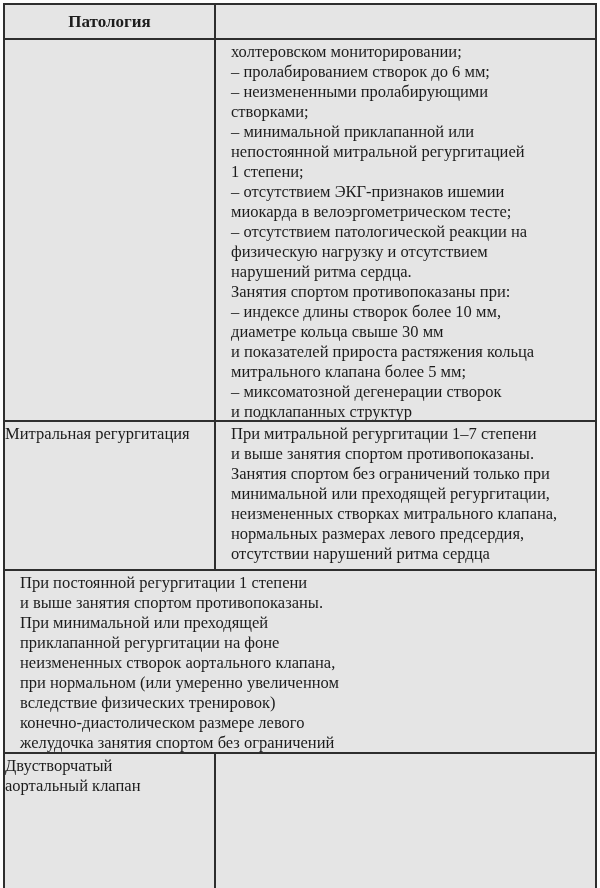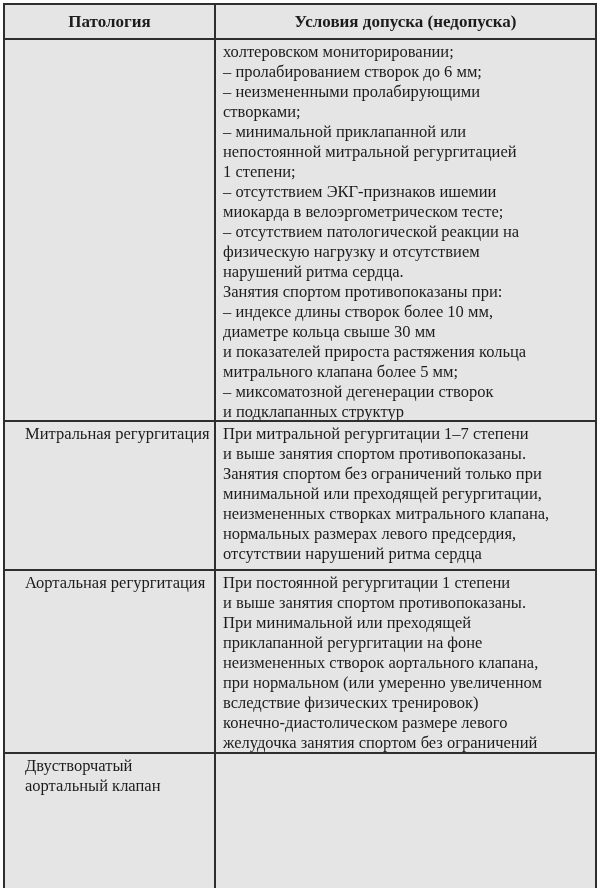--- a/index.html
+++ b/index.html
@@ -41,45 +41,44 @@
     box-sizing: border-box;
     font-size: 16.5px;
     line-height: 20px;
     white-space: pre-line;
     overflow: hidden;
   }
   .cell.path {
     width: 211px;
     flex: 0 0 211px;
     border-right: 2px solid #2e2e2e;
-    padding: 2px 4px 0 20px;
+    padding: 2px 4px 0 0;
   }
   .cell.cond {
     flex: 1 1 auto;
-    padding: 2px 2px 0 7px;
+    padding: 2px 2px 0 15px;
   }
   .row.header .cell {
     display: flex;
     align-items: center;
     justify-content: center;
     font-weight: bold;
     font-size: 17px;
     padding: 0;
     white-space: normal;
   }
 </style>
 </head>
 <body>
 
 <div class="page">
   <div class="table">
 
     <div class="row header">
       <div class="cell path">Патология</div>
-      <div class="cell cond">Условия допуска (недопуска)</div>
     </div>
 
     <div class="row r1">
       <div class="cell path"></div>
       <div class="cell cond">холтеровском мониторировании;
 – пролабированием створок до 6 мм;
 – неизмененными пролабирующими
 створками;
 – минимальной приклапанной или
 непостоянной митральной регургитацией
@@ -103,21 +102,20 @@
       <div class="cell cond">При митральной регургитации 1–7 степени
 и выше занятия спортом противопоказаны.
 Занятия спортом без ограничений только при
 минимальной или преходящей регургитации,
 неизмененных створках митрального клапана,
 нормальных размерах левого предсердия,
 отсутствии нарушений ритма сердца</div>
     </div>
 
     <div class="row r3">
-      <div class="cell path">Аортальная регургитация</div>
       <div class="cell cond">При постоянной регургитации 1 степени
 и выше занятия спортом противопоказаны.
 При минимальной или преходящей
 приклапанной регургитации на фоне
 неизмененных створок аортального клапана,
 при нормальном (или умеренно увеличенном
 вследствие физических тренировок)
 конечно-диастолическом размере левого
 желудочка занятия спортом без ограничений</div>
     </div>

